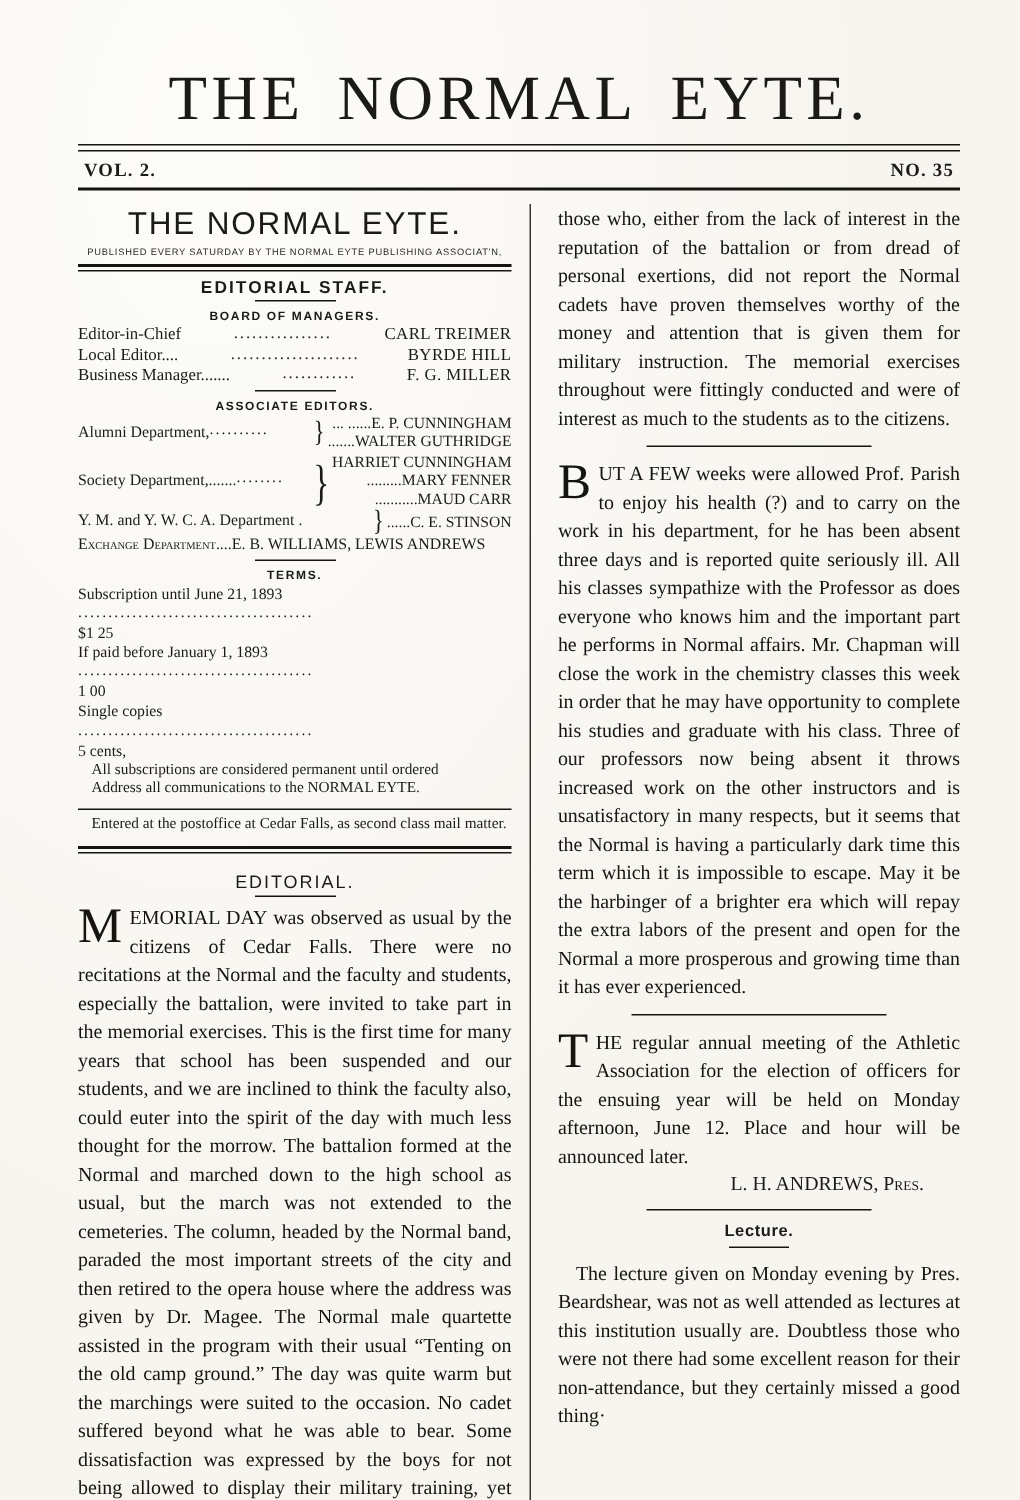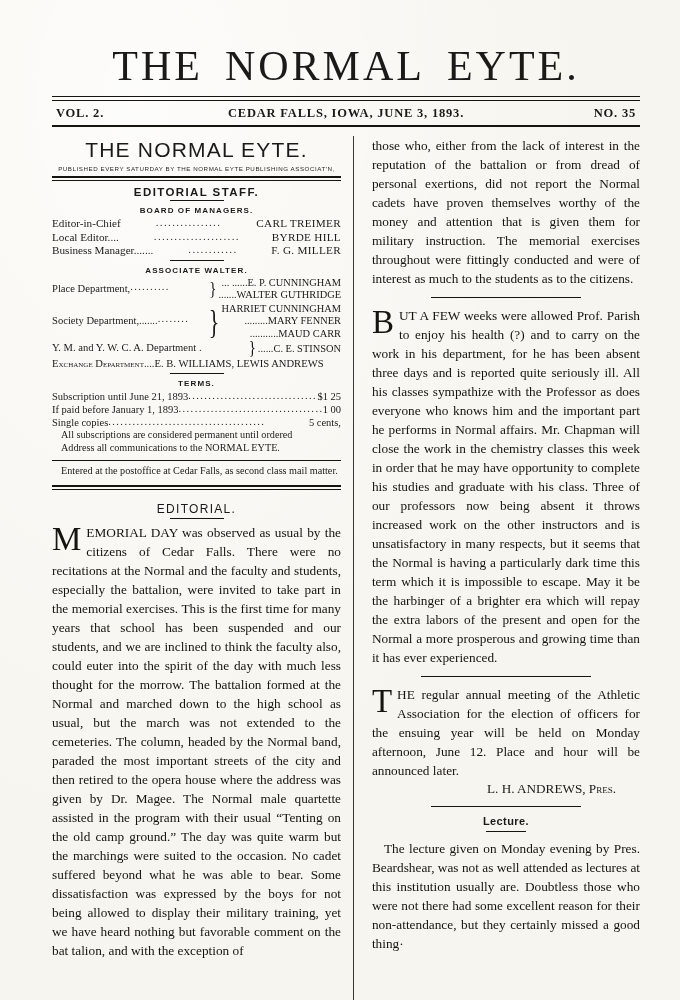--- a/index.html
+++ b/index.html
@@ -157,20 +157,21 @@
   }
   .names div{font-size:10.4px;}
   .assoc-single{
     font-size:10.6px;line-height:1.25;white-space:nowrap;
   }
   .terms-line{
     display:flex;
     font-size:10.5px;
     line-height:1.25;
     white-space:nowrap;
+    flex-direction:column;
   }
   .terms-line .t{flex:0 0 auto;}
   .terms-line .d{flex:1 1 auto;overflow:hidden;letter-spacing:1.4px;transform:translateY(-1px);}
   .terms-line .p{flex:0 0 auto;}
   .fineprint{
     font-size:10.2px;
     line-height:1.24;
     text-indent:9px;
     margin:0;
   }
@@ -236,21 +237,20 @@
 
 <div class="page">
 
   <div class="masthead">
     <span>THE</span><span class="gap"></span><span>NORMAL</span><span class="gap"></span><span>EYTE.</span>
   </div>
   <div class="rule-double"></div>
 
   <div class="volbar">
     <div class="lft">VOL. 2.</div>
-    <div class="mid">CEDAR FALLS, IOWA, JUNE 3, 1893.</div>
     <div class="rgt">NO. 35</div>
   </div>
   <div class="rule-thick"></div>
 
   <div class="cols">
 
     <div class="col left">
 
       <div class="flag-title">THE NORMAL EYTE.</div>
       <div class="flag-sub">PUBLISHED EVERY SATURDAY BY THE NORMAL EYTE PUBLISHING ASSOCIAT'N,</div>
@@ -271,24 +271,24 @@
         <span class="dots">..................................................</span>
         <span class="val">BYRDE HILL</span>
       </div>
       <div class="dotline">
         <span class="nm">Business Manager.......</span>
         <span class="dots">..................................................</span>
         <span class="val">F. G. MILLER</span>
       </div>
 
       <div class="minirule"></div>
-      <div class="sec-head sm">ASSOCIATE WALTER.</div>
+      <div class="sec-head sm">ASSOCIATE EDITORS.</div>
 
       <div class="assoc-row">
-        <span class="dept">Place Department,</span>
+        <span class="dept">Alumni Department,</span>
         <span class="ddots">..........</span>
         <span class="brace">}</span>
         <span class="names">
           <div>... ......E. P. CUNNINGHAM</div>
           <div>.......WALTER GUTHRIDGE</div>
         </span>
       </div>
 
       <div class="assoc-row">
         <span class="dept">Society Department,.......</span>

